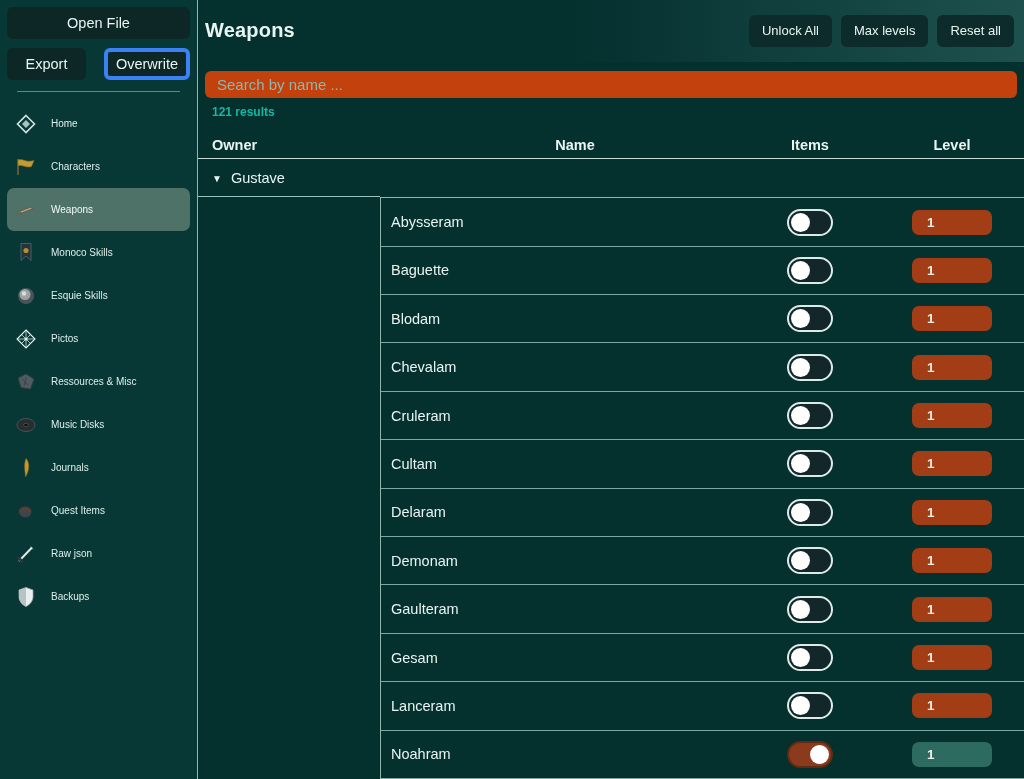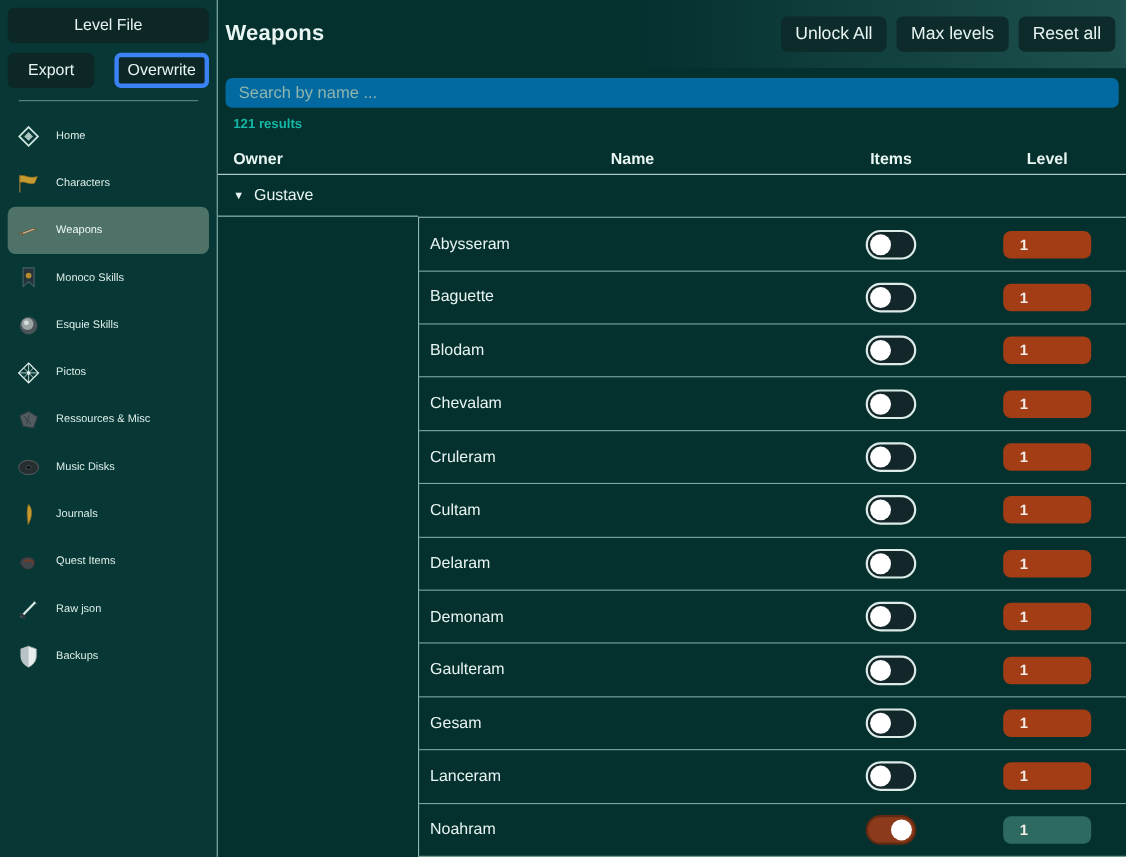--- a/index.html
+++ b/index.html
@@ -38,24 +38,24 @@
   .nav-icon svg { display:block; }
   
   .main { flex:1; display:flex; flex-direction:column; overflow:hidden; }
   .topbar {
     height:65px; display:flex; align-items:center; justify-content:space-between;
     padding:0 10px 0 7px;
     background:linear-gradient(90deg, rgba(0,0,0,0) 45%, rgba(62,122,118,0.45) 100%);
   }
   .page-title { font-size:20px; font-weight:bold; letter-spacing:.2px; }
   .actions { display:flex; gap:9px; }
-  .action-btn { background:#0d2b2a; padding:0 13px; font-size:16px; }
+  .action-btn { background:#0d2b2a; padding:0 13px; font-size:13px; }
   .search {
     margin:9px 7px 0 7px; height:29px; width:calc(100% - 14px);
-    background:#0369a1; border:none; border-radius:6px;
+    background:#c2410c; border:none; border-radius:6px;
     padding:0 12px; font-size:15px; color:#dcefe9;
     font-family:"Liberation Sans", sans-serif; outline:none;
   }
   .search::placeholder { color:#8fb5ac; }
   .results { margin:7px 0 0 14px; font-size:12px; font-weight:bold; color:#14b8a6; }
   
   .thead {
     margin-top:12px; height:30px;
     display:grid; grid-template-columns:182px 1fr 140px 144px;
     align-items:center; font-weight:bold; font-size:14.5px;
@@ -99,21 +99,21 @@
     width:80px; height:25px; border-radius:7px; justify-self:center;
     background:#a23d16; color:#f3ece7; font-size:13.5px; font-weight:bold;
     line-height:25px; padding-left:15px; cursor:text;
   }
   .level.found { background:#2d6b60; }
 </style>
 </head>
 <body>
 
 <aside class="sidebar">
-  <button class="btn openfile">Level File</button>
+  <button class="btn openfile">Open File</button>
   <div class="btn-row">
     <button class="btn export">Export</button>
     <button class="btn overwrite">Overwrite</button>
   </div>
   <hr class="side-divider">
   <nav class="nav">
 
     <div class="nav-item">
       <span class="nav-icon">
         <svg width="20" height="20" viewBox="0 0 20 20">

